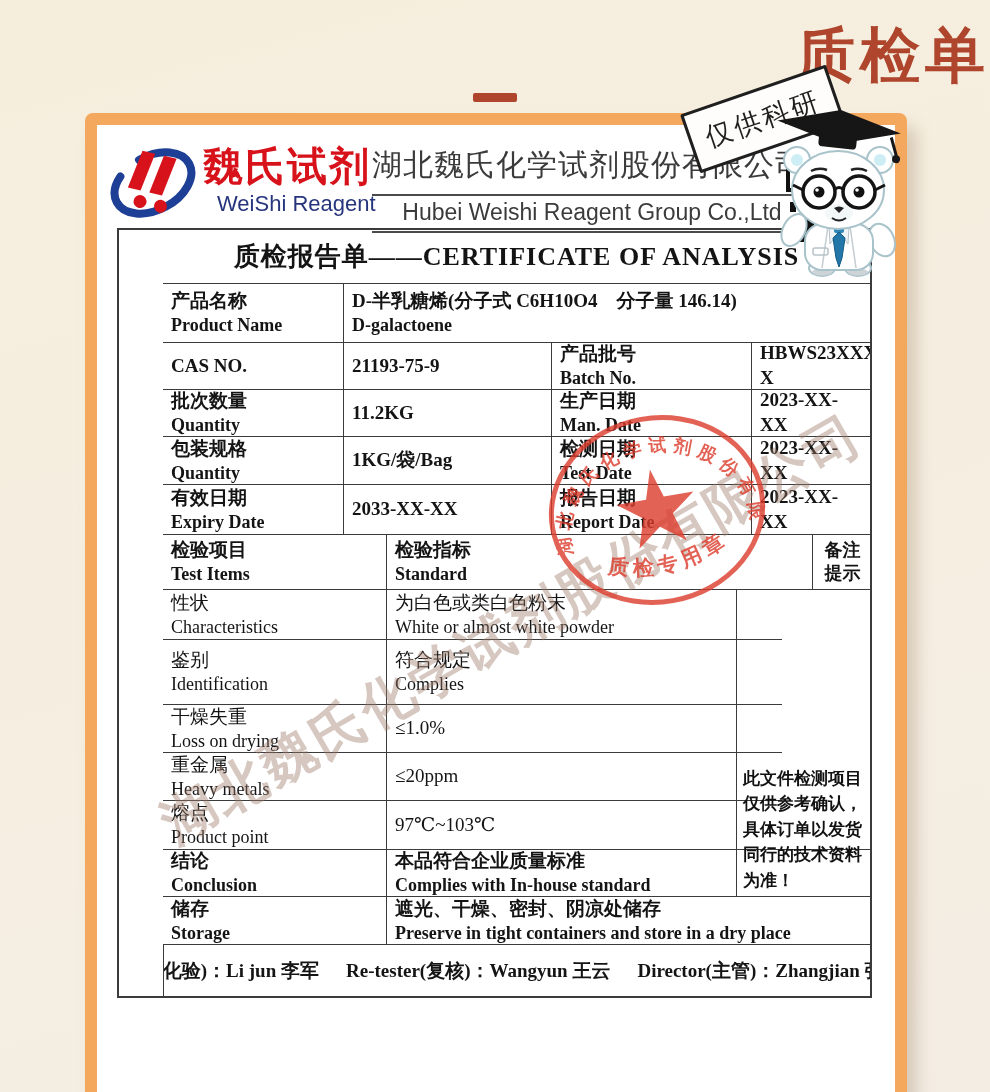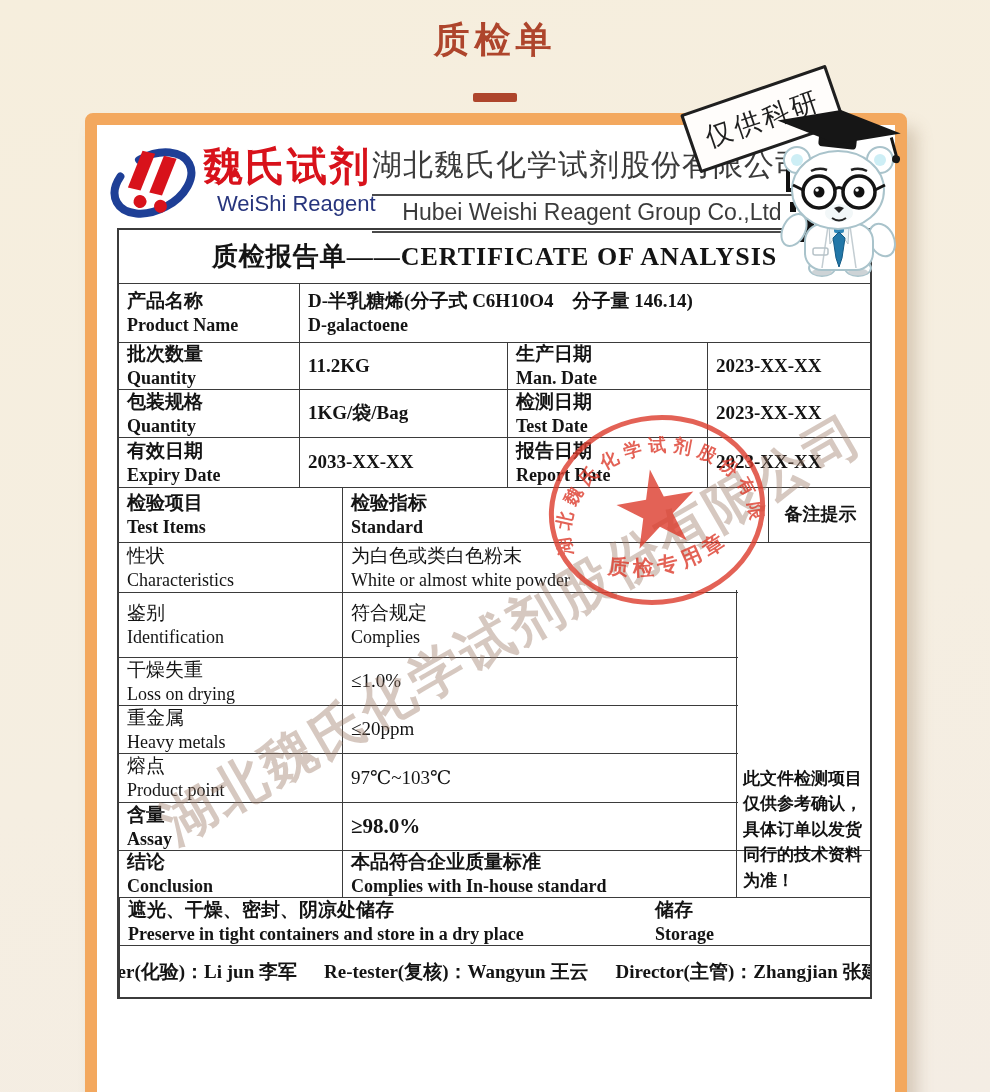--- a/index.html
+++ b/index.html
@@ -2,23 +2,23 @@
 <html><head>
 <meta charset="utf-8">
 <style>
   html,body{margin:0;padding:0;}
   .stage{position:relative;width:990px;height:1092px;overflow:hidden;
     background:linear-gradient(165deg,#f6eedd 0%,#f5eee1 60%,#f4ede4 100%);
     font-family:"Liberation Serif","DejaVu Serif",serif;}
   .sans{font-family:"Liberation Sans","DejaVu Sans",sans-serif;}
 
   
-  .page-title{position:absolute;top:16px;left:0;width:100%;text-align:center;
+  .page-title{position:absolute;top:16px;left:0;width:100%;text-align:right;
     font-family:"Liberation Sans","DejaVu Sans",sans-serif;
-    font-size:36px;font-weight:bold;color:#ae452c;letter-spacing:5px;}
+    font-size:60px;font-weight:bold;color:#ae452c;letter-spacing:5px;}
   .title-dash{position:absolute;top:93px;left:473px;width:44px;height:9px;background:#ae452c;border-radius:2px;}
 
   
   .card{position:absolute;left:85px;top:113px;width:822px;height:1036px;box-sizing:border-box;
     background:#ffffff;border:12px solid #f3a85e;border-bottom-width:24px;border-radius:8px;
     box-shadow:10px 14px 16px rgba(140,110,80,.28);z-index:1;}
   .card-clip{position:absolute;inset:0;overflow:hidden;border-radius:30px;z-index:2;pointer-events:none;}
 
   
   .logo-mark{position:absolute;left:12px;top:12px;z-index:1;}
@@ -27,21 +27,21 @@
   .logo-en{position:absolute;left:120px;top:66px;font-family:"Liberation Sans","DejaVu Sans",sans-serif;
     font-size:22px;color:#27357d;white-space:nowrap;}
   .company{position:absolute;left:275px;top:20px;width:440px;z-index:1;}
   .company-cn{font-family:"Liberation Sans","DejaVu Sans",sans-serif;font-size:30px;color:#3b3b3b;
     letter-spacing:1px;white-space:nowrap;padding-bottom:8px;border-bottom:2px solid #4a4a4a;}
   .company-en{font-family:"Liberation Sans","DejaVu Sans",sans-serif;font-size:23px;color:#3b3b3b;
     white-space:nowrap;padding:3px 0 5px 0;border-bottom:2px solid #4a4a4a;text-align:center;}
 
   
   .cert{position:absolute;left:20px;top:103px;width:755px;box-sizing:border-box;
-    border:2px solid #3b3b3b;color:#141414;z-index:1;background:transparent;}
+    border:2px solid #3b3b3b;color:#141414;z-index:1;background:transparent;padding-left:44px;}
   .row{display:flex;border-top:1.5px solid #3b3b3b;box-sizing:border-box;align-items:stretch;}
   .row.nt{border-top:none;}
   .c{border-left:1.5px solid #3b3b3b;box-sizing:border-box;display:flex;flex-direction:column;
      justify-content:center;padding:2px 6px 2px 8px;overflow:hidden;}
   .c.f{border-left:none;}
   .cn{font-size:19px;line-height:1.3;}
   .en{font-size:18px;line-height:1.25;}
   .b{font-weight:bold;}
   .w-l1{width:180px}.w-v1{width:208px}.w-l2{width:200px}.w-v2{flex:1}
   .w-t1{width:223px}.w-t2{width:394px}.w-t3{flex:1}
@@ -106,20 +106,35 @@
         <div class="c f w-l1">
           <div class="cn b">产品名称</div>
           <div class="en b">Product Name</div>
         </div>
         <div class="c" style="flex:1">
           <div class="cn b">D-半乳糖烯(分子式 C6H10O4　分子量 146.14)</div>
           <div class="en b">D-galactoene</div>
         </div>
       </div>
 
+      <div class="row" style="height:47px">
+        <div class="c f w-l1">
+          <div class="cn b">CAS NO.</div>
+        </div>
+        <div class="c w-v1">
+          <div class="cn b">21193-75-9</div>
+        </div>
+        <div class="c w-l2">
+          <div class="cn b">产品批号</div>
+          <div class="en b">Batch No.</div>
+        </div>
+        <div class="c w-v2">
+          <div class="cn b">HBWS23XXXX-X</div>
+        </div>
+      </div>
 
       <div class="row" style="height:47px">
         <div class="c f w-l1">
           <div class="cn b">批次数量</div>
           <div class="en b">Quantity</div>
         </div>
         <div class="c w-v1">
           <div class="cn b">11.2KG</div>
         </div>
         <div class="c w-l2">
@@ -224,53 +239,44 @@
       <div class="row row-test" style="height:49px">
         <div class="c f w-t1">
           <div class="cn">熔点</div>
           <div class="en">Product point</div>
         </div>
         <div class="c" style="flex:1">
           <div class="cn">97℃~103℃</div>
         </div>
       </div>
 
-      <div class="row row-test" style="height:48px">
-        <div class="c f w-t1">
-          <div class="cn b">含量</div>
-          <div class="en b">Assay</div>
-        </div>
-        <div class="c" style="flex:1">
-          <div class="cn b" style="font-size:21px">≥98.0%</div>
-        </div>
-      </div>
 
       <div class="remark-box">
         <div class="note">此文件检测项目仅供参考确认，具体订单以发货同行的技术资料为准！</div>
       </div>
 
       <div class="row" style="height:47px">
         <div class="c f w-t1">
           <div class="cn b">结论</div>
           <div class="en b">Conclusion</div>
         </div>
         <div class="c" style="flex:1">
           <div class="cn b">本品符合企业质量标准</div>
           <div class="en b">Complies with In-house standard</div>
         </div>
       </div>
 
       <div class="row" style="height:48px">
+        <div class="c f w-t1">
+          <div class="cn b">储存</div>
+          <div class="en b">Storage</div>
+        </div>
         <div class="c" style="flex:1">
           <div class="cn b">遮光、干燥、密封、阴凉处储存</div>
           <div class="en b">Preserve in tight containers and store in a dry place</div>
-        </div>
-        <div class="c f w-t1">
-          <div class="cn b">储存</div>
-          <div class="en b">Storage</div>
         </div>
       </div>
 
       <div class="row c signoff" style="height:52px;padding-left:8px">
         <span>Tester(化验)：Li jun 李军</span>
         <span>Re-tester(复核)：Wangyun 王云</span>
         <span>Director(主管)：Zhangjian 张建</span>
       </div>
     </div>
 

